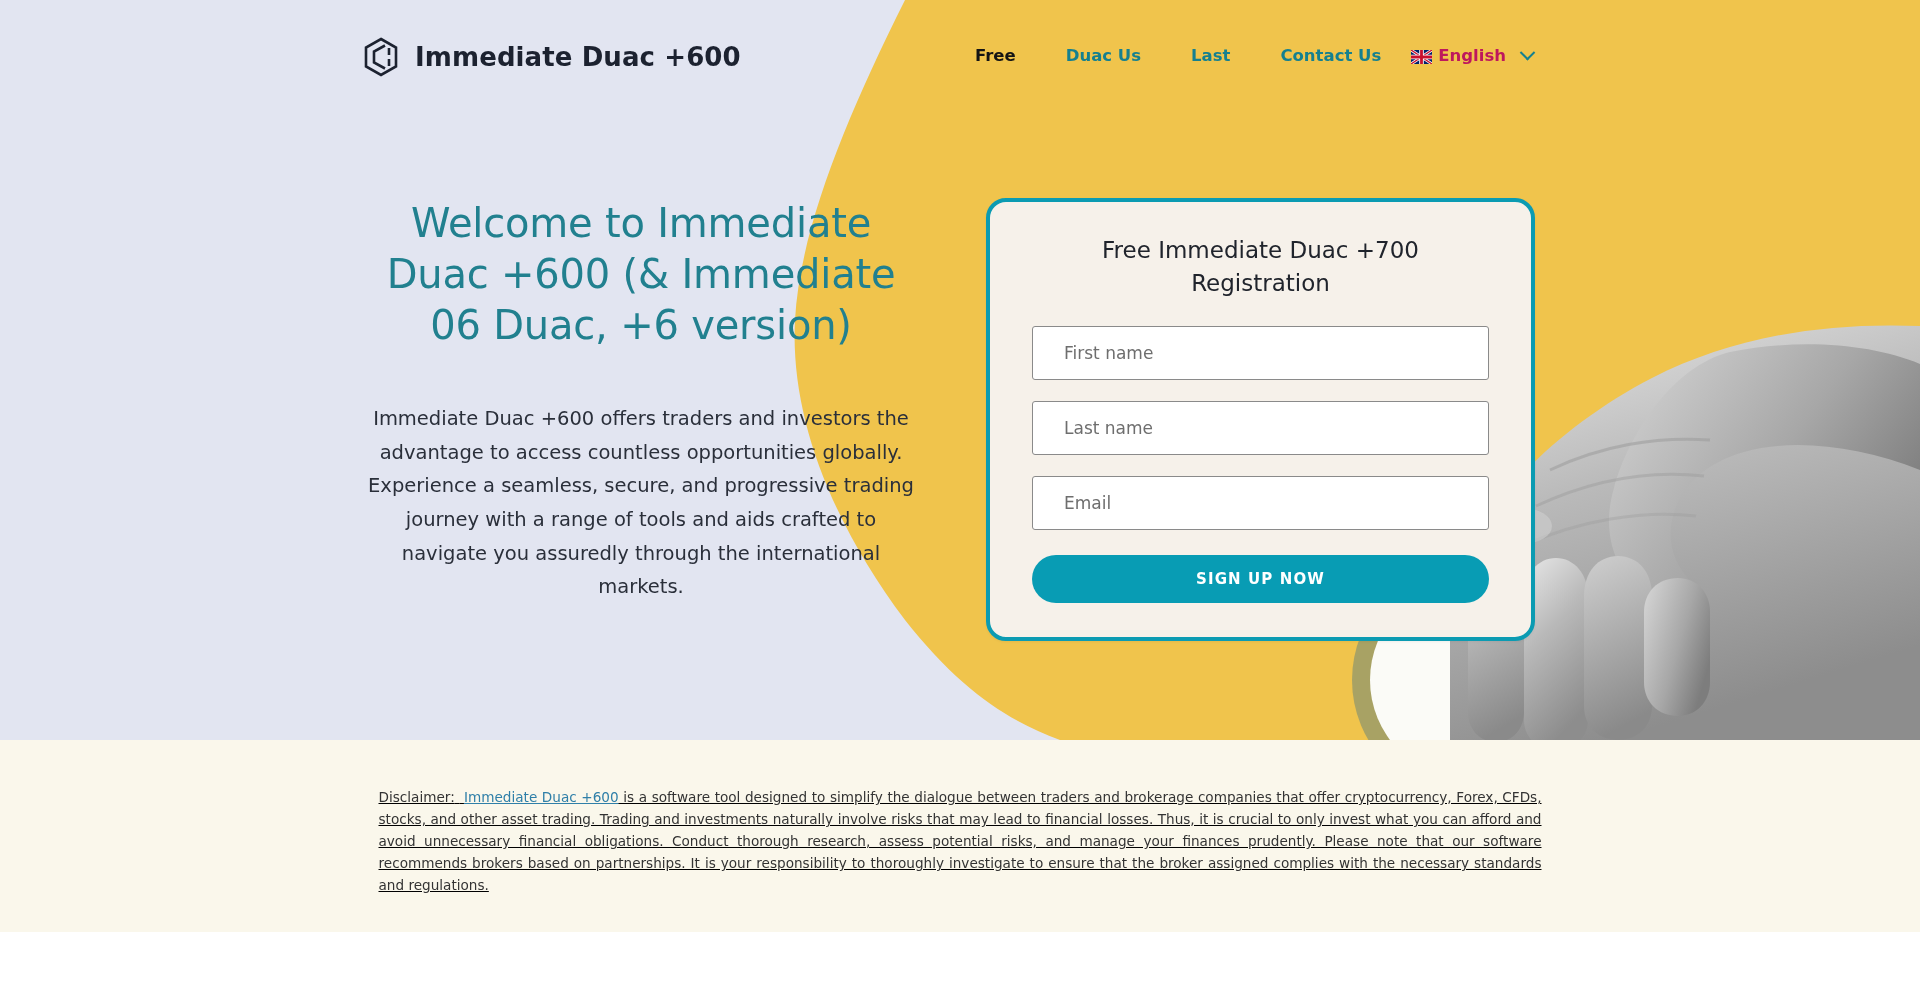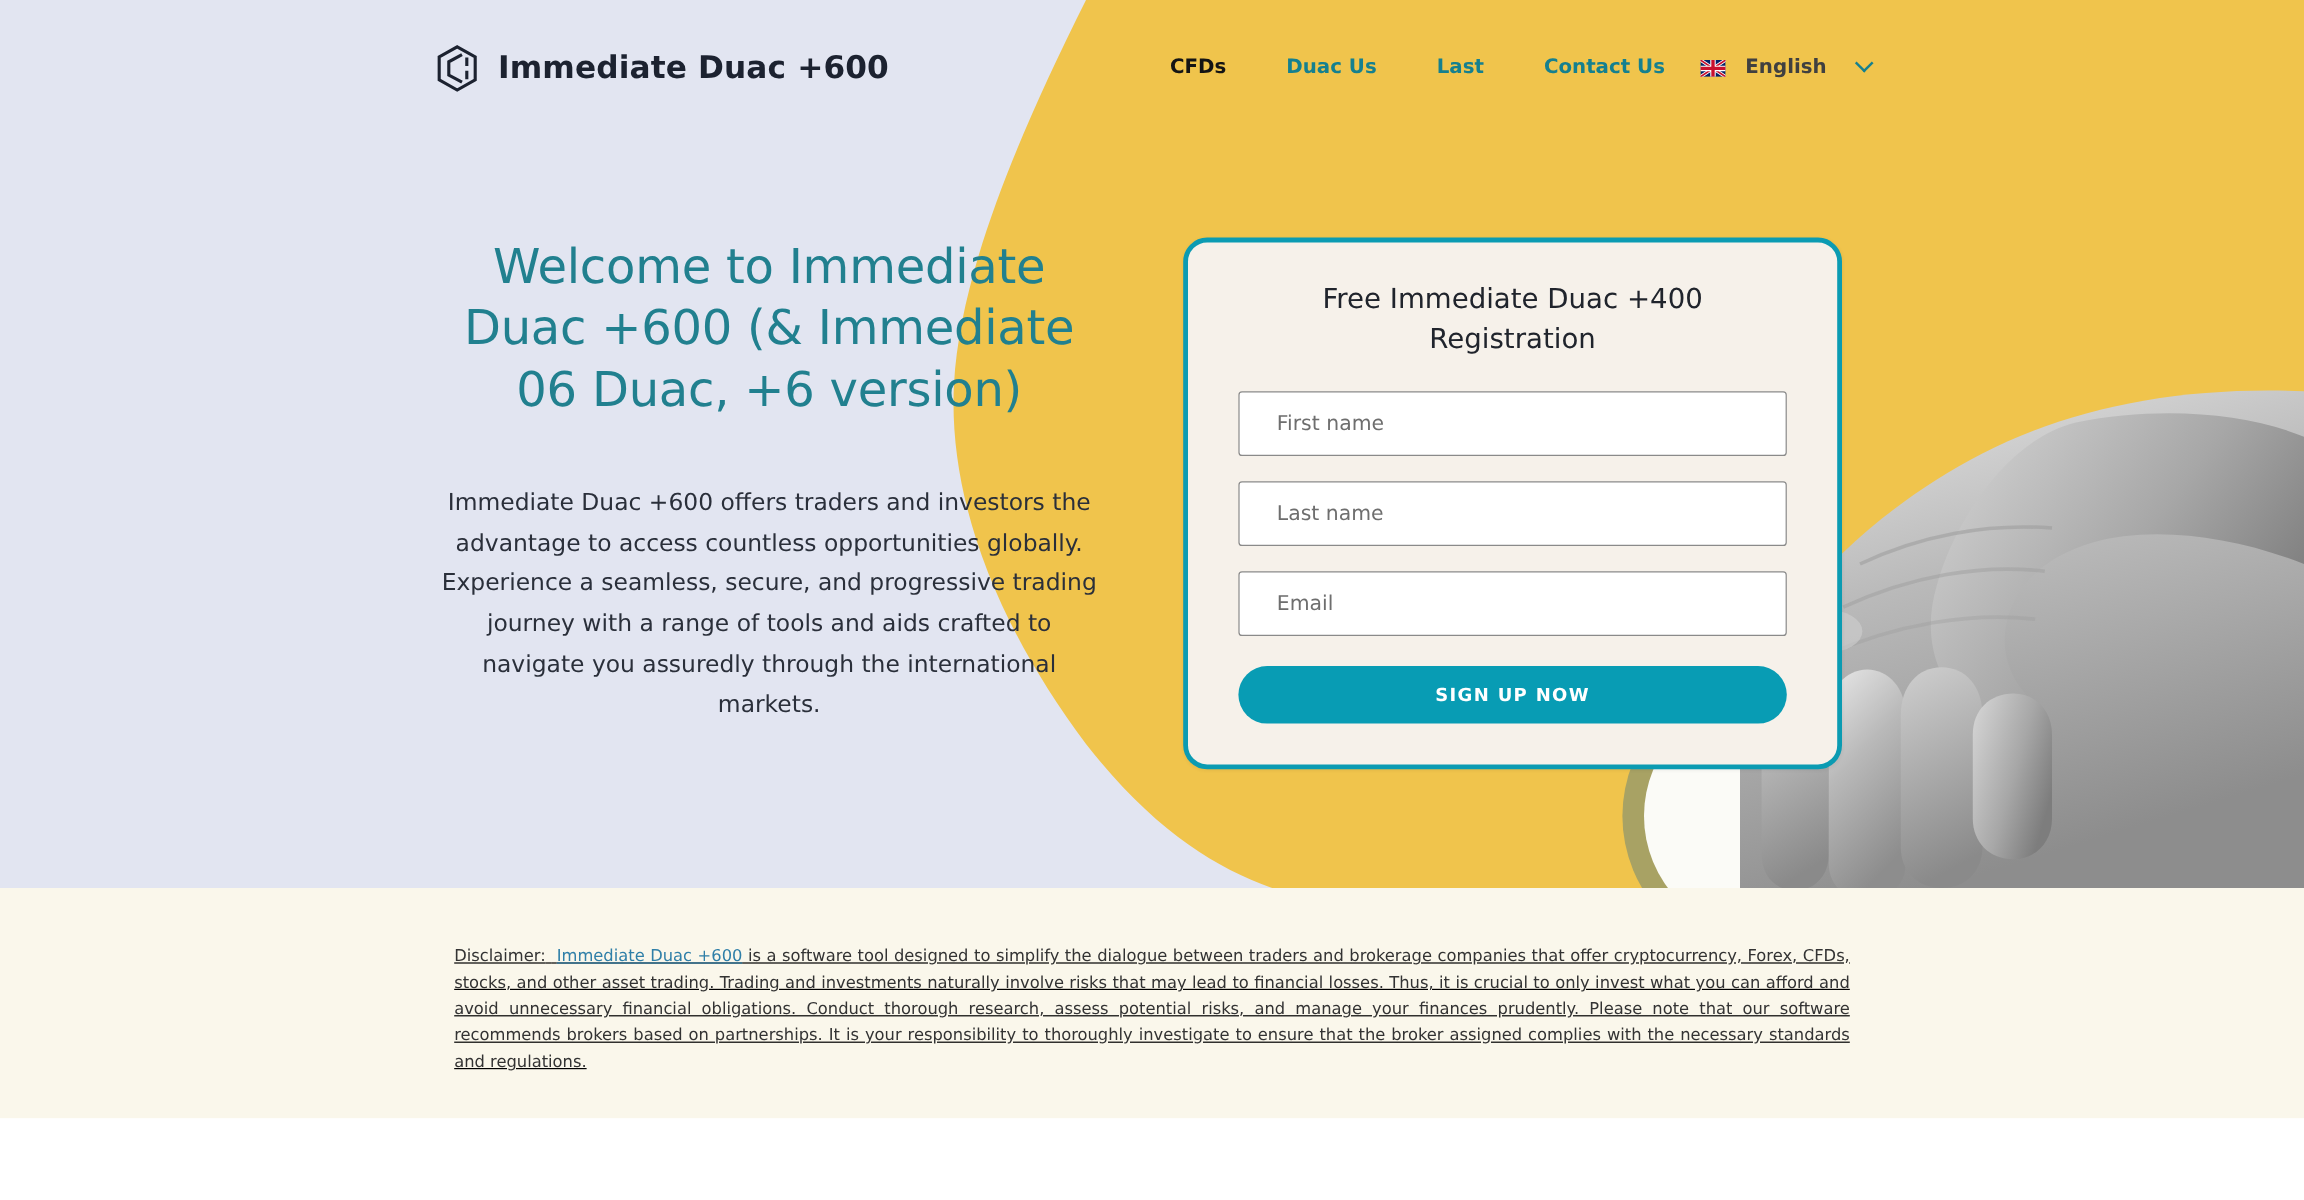--- a/index.html
+++ b/index.html
@@ -91,24 +91,24 @@
     white-space: nowrap;
     margin-right: 50px;
     cursor: pointer;
   }
   .nav-item.active { color: #141414; }
   .nav-item:last-of-type { margin-right: 0; }
 
   .lang {
     display: flex;
     align-items: center;
-    gap: 16px;
+    gap: 6px;
     font-size: 16.5px;
     font-weight: 700;
-    color: #404040;
+    color: #be185d;
     cursor: pointer;
     white-space: nowrap;
     margin-left: 30px;
   }
   .lang-flag { width: 21px; height: 14px; display: inline-block; }
   .chev {
     display: inline-block;
     width: 11px; height: 11px;
     border-right: 2px solid #15808F;
     border-bottom: 2px solid #15808F;
@@ -301,21 +301,21 @@
             <path d="M18 2 L33 10.5 L33 29.5 L18 38 L3 29.5 L3 10.5 Z" fill="none" stroke="#1C2230" stroke-width="2.6"></path>
             <path d="M22 8.5 L11 14.5 L11 25.5 L22 31.5" fill="none" stroke="#1C2230" stroke-width="2.6"></path>
             <path d="M26 11 L26 18" stroke="#1C2230" stroke-width="2.6"></path>
             <path d="M26 22 L26 29" stroke="#1C2230" stroke-width="2.6"></path>
           </svg>
         </span>
         <span class="brand-name">Immediate Duac +600</span>
       </div>
 
       <nav class="nav">
-        <a class="nav-item active">CFDs</a>
+        <a class="nav-item active">Free</a>
         <a class="nav-item">Duac Us</a>
         <a class="nav-item">Last</a>
         <a class="nav-item">Contact Us</a>
 
         <div class="lang">
           <span class="lang-flag">
             <svg viewBox="0 0 60 40" width="21" height="14">
               <rect width="60" height="40" fill="#012169"></rect>
               <path d="M0,0 L60,40 M60,0 L0,40" stroke="#FFF" stroke-width="8"></path>
               <path d="M0,0 L60,40 M60,0 L0,40" stroke="#C8102E" stroke-width="4"></path>
@@ -328,21 +328,21 @@
         </div>
       </nav>
     </header>
 
     <div class="hero-copy">
       <h1 class="hero-title">Welcome to Immediate Duac +600 (&amp; Immediate 06 Duac, +6 version)</h1>
       <p class="hero-sub">Immediate Duac +600 offers traders and investors the advantage to access countless opportunities globally. Experience a seamless, secure, and progressive trading journey with a range of tools and aids crafted to navigate you assuredly through the international markets.</p>
     </div>
 
     <div class="form-card">
-      <div class="form-title">Free Immediate Duac +400 Registration</div>
+      <div class="form-title">Free Immediate Duac +700 Registration</div>
 
       <input class="field" type="text" placeholder="First name" style="">
 
       <input class="field" type="text" placeholder="Last name" style="">
 
       <input class="field" type="email" placeholder="Email" style="">
 
       <button class="signup-btn">SIGN UP NOW</button>
     </div>
   </section>

